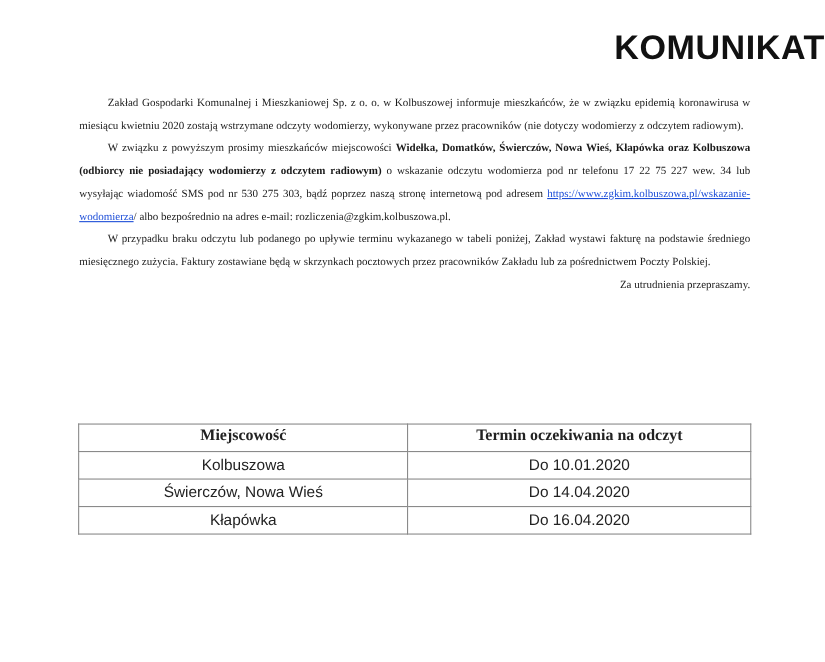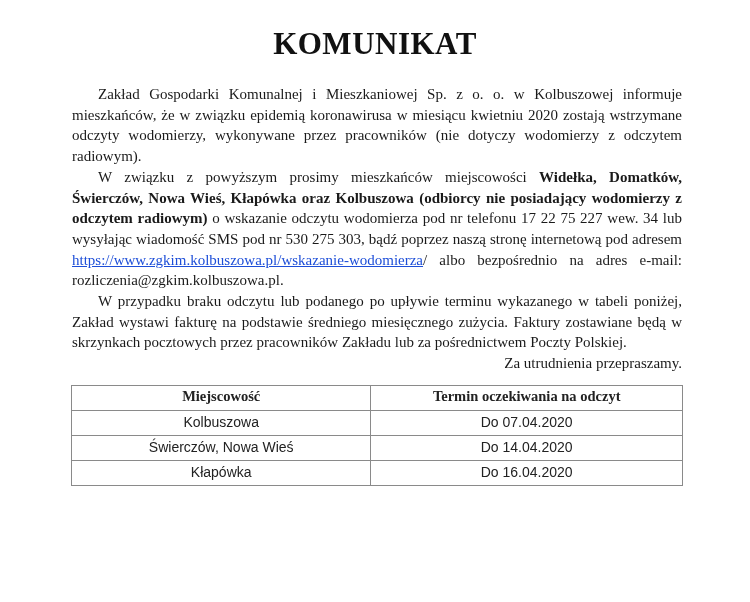--- a/index.html
+++ b/index.html
@@ -13,34 +13,34 @@
       position: relative;
       overflow: hidden;
       font-family: "Liberation Serif", "DejaVu Serif", serif;
       color: #1a1a1a;
     }
     .title {
       position: absolute;
       top: 26px;
       left: 0;
       width: 750px;
-      text-align: center;
-      font-family: Liberation Serif, serif;
+      text-align: right;
+      font-family: Liberation Sans, sans-serif;
       font-weight: bold;
       font-size: 31px;
       letter-spacing: 0.5px;
       color: #111111;
       margin: 0;
     }
     .body-text {
       position: absolute;
       top: 84px;
       left: 72px;
       width: 610px;
-      font-size: 15px;
+      font-size: 10px;
       line-height: 20.7px;
     }
     .para {
       margin: 0;
       text-align: justify;
       text-indent: 26px;
     }
     .para.last-left { text-align: right; }
     .bold { font-weight: bold; }
     a.link {
@@ -92,21 +92,21 @@
   <table>
     <thead>
       <tr>
         <th class="col1">Miejscowość</th>
         <th>Termin oczekiwania na odczyt</th>
       </tr>
     </thead>
     <tbody>
       <tr>
         <td class="col1">Kolbuszowa</td>
-        <td>Do 07.04.2020</td>
+        <td>Do 10.01.2020</td>
       </tr>
       <tr>
         <td class="col1">Świerczów, Nowa Wieś</td>
         <td>Do 14.04.2020</td>
       </tr>
       <tr>
         <td class="col1">Kłapówka</td>
         <td>Do 16.04.2020</td>
       </tr>
     </tbody>

